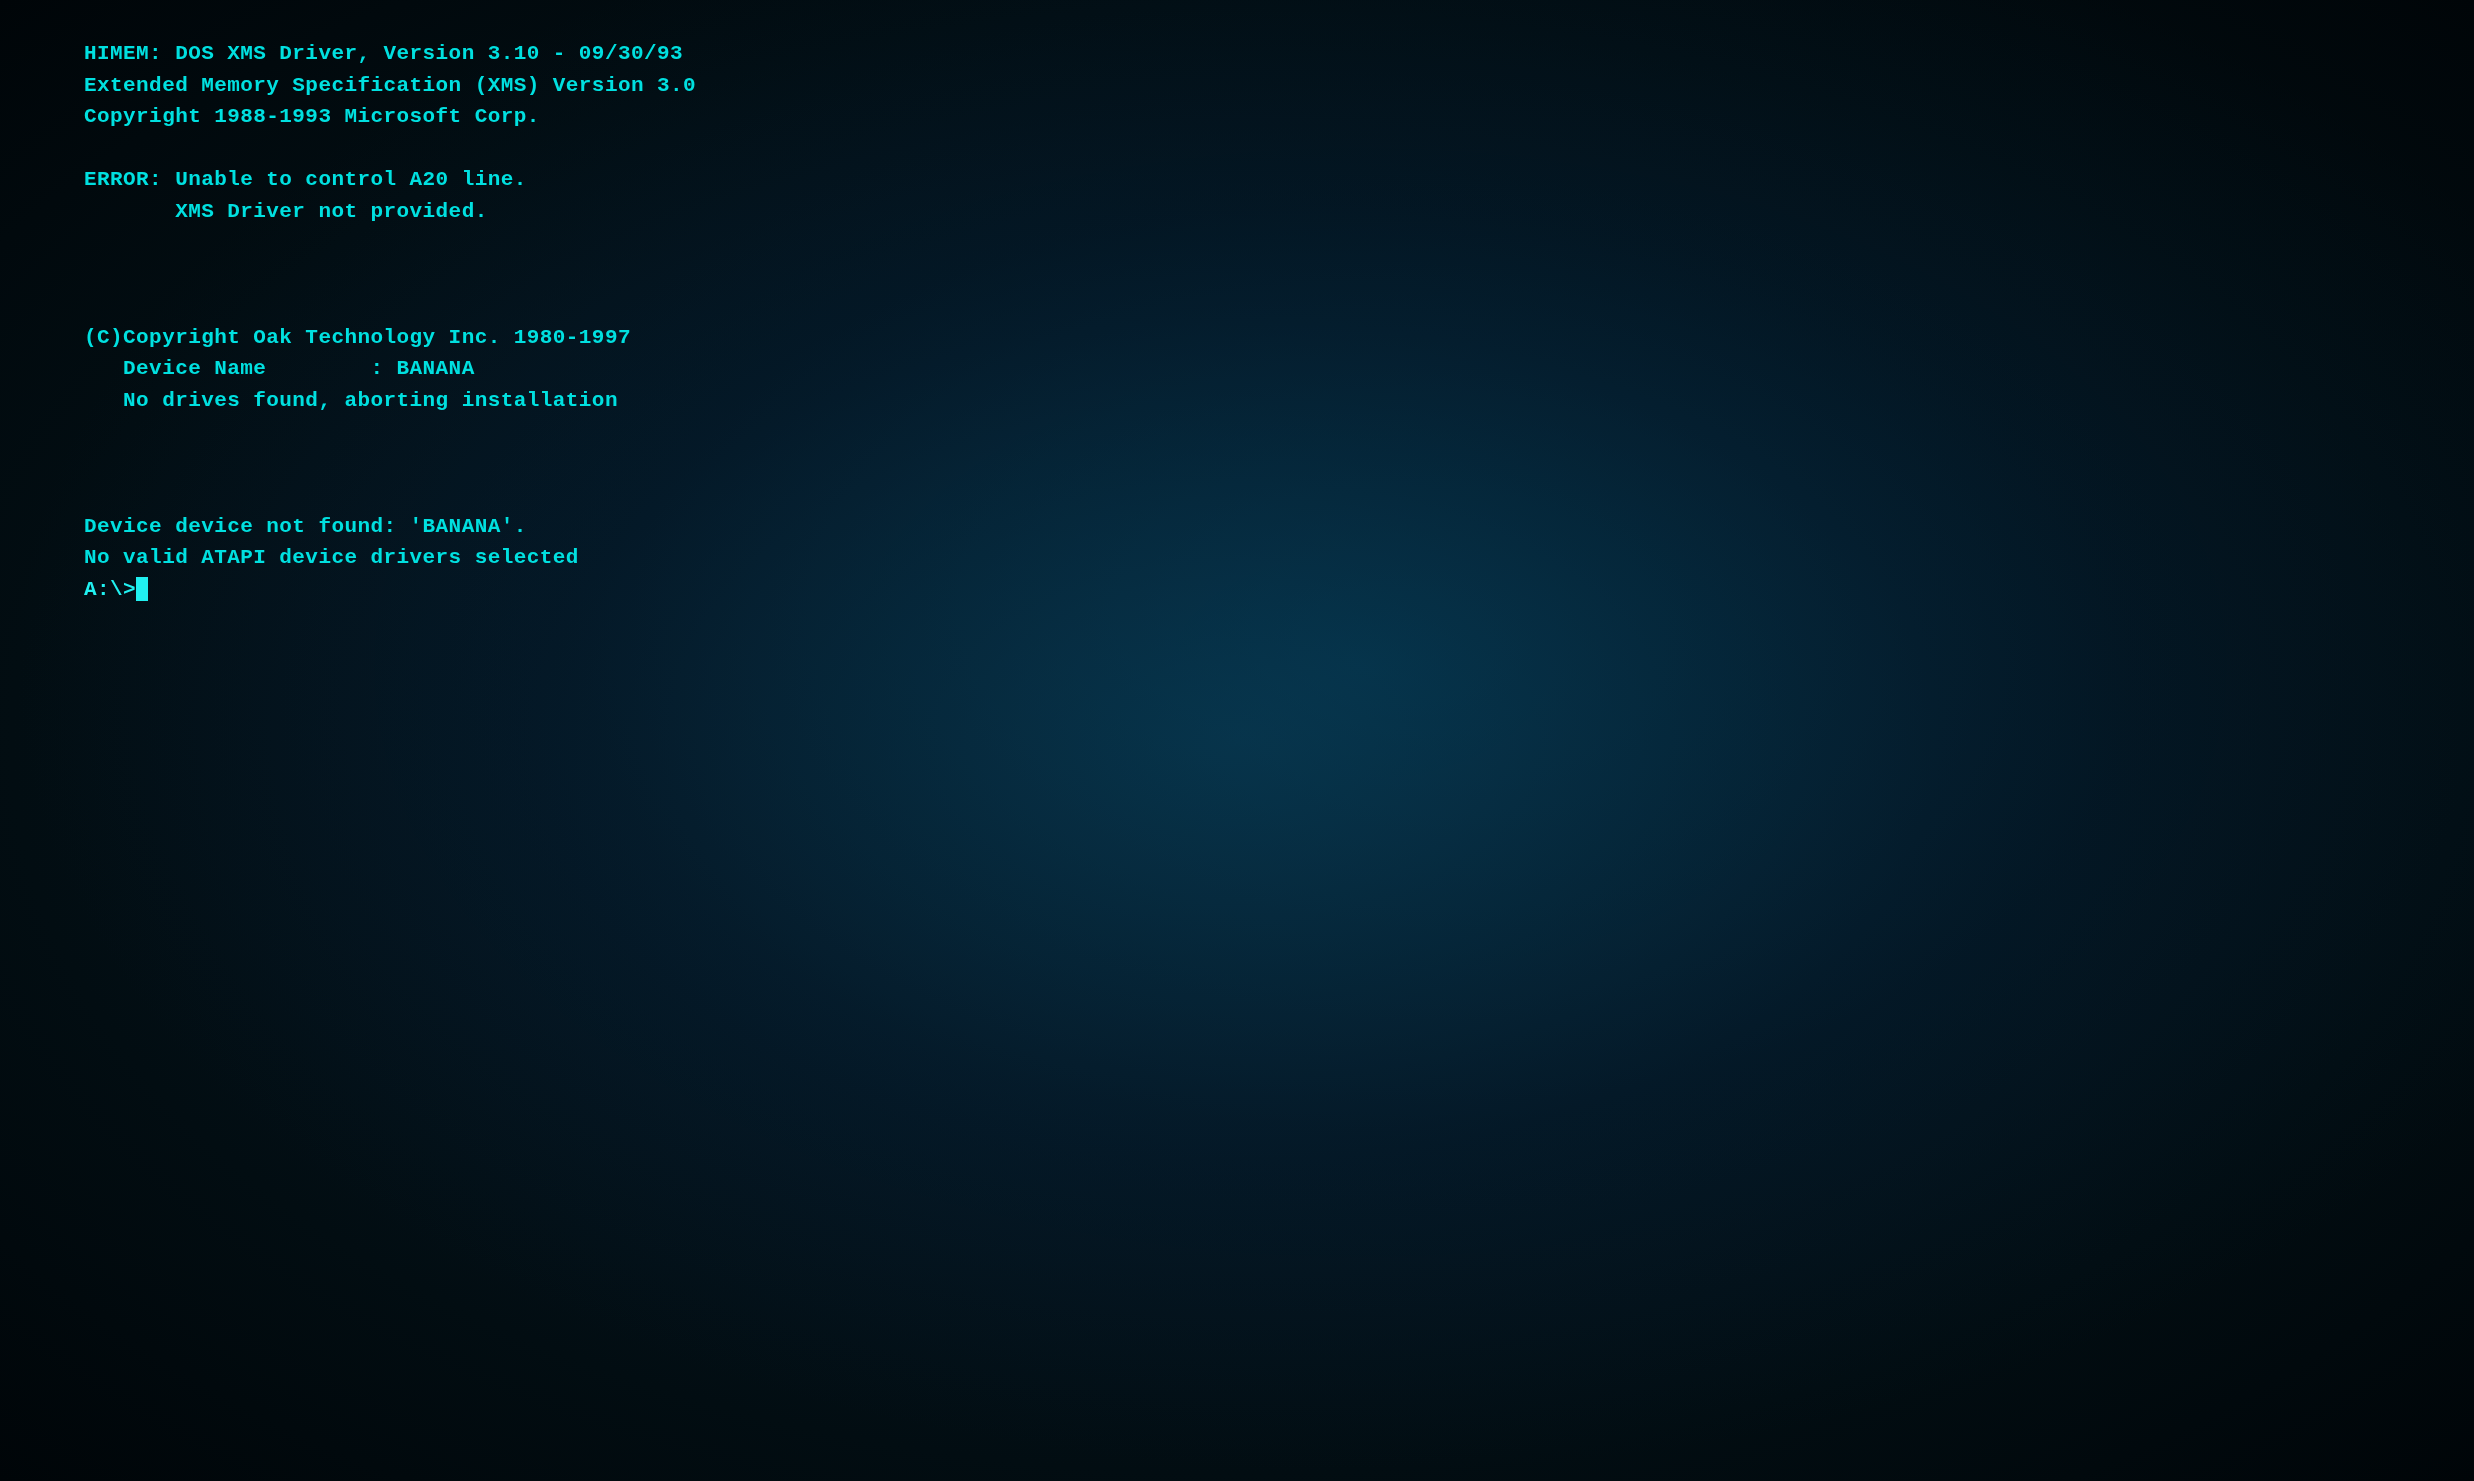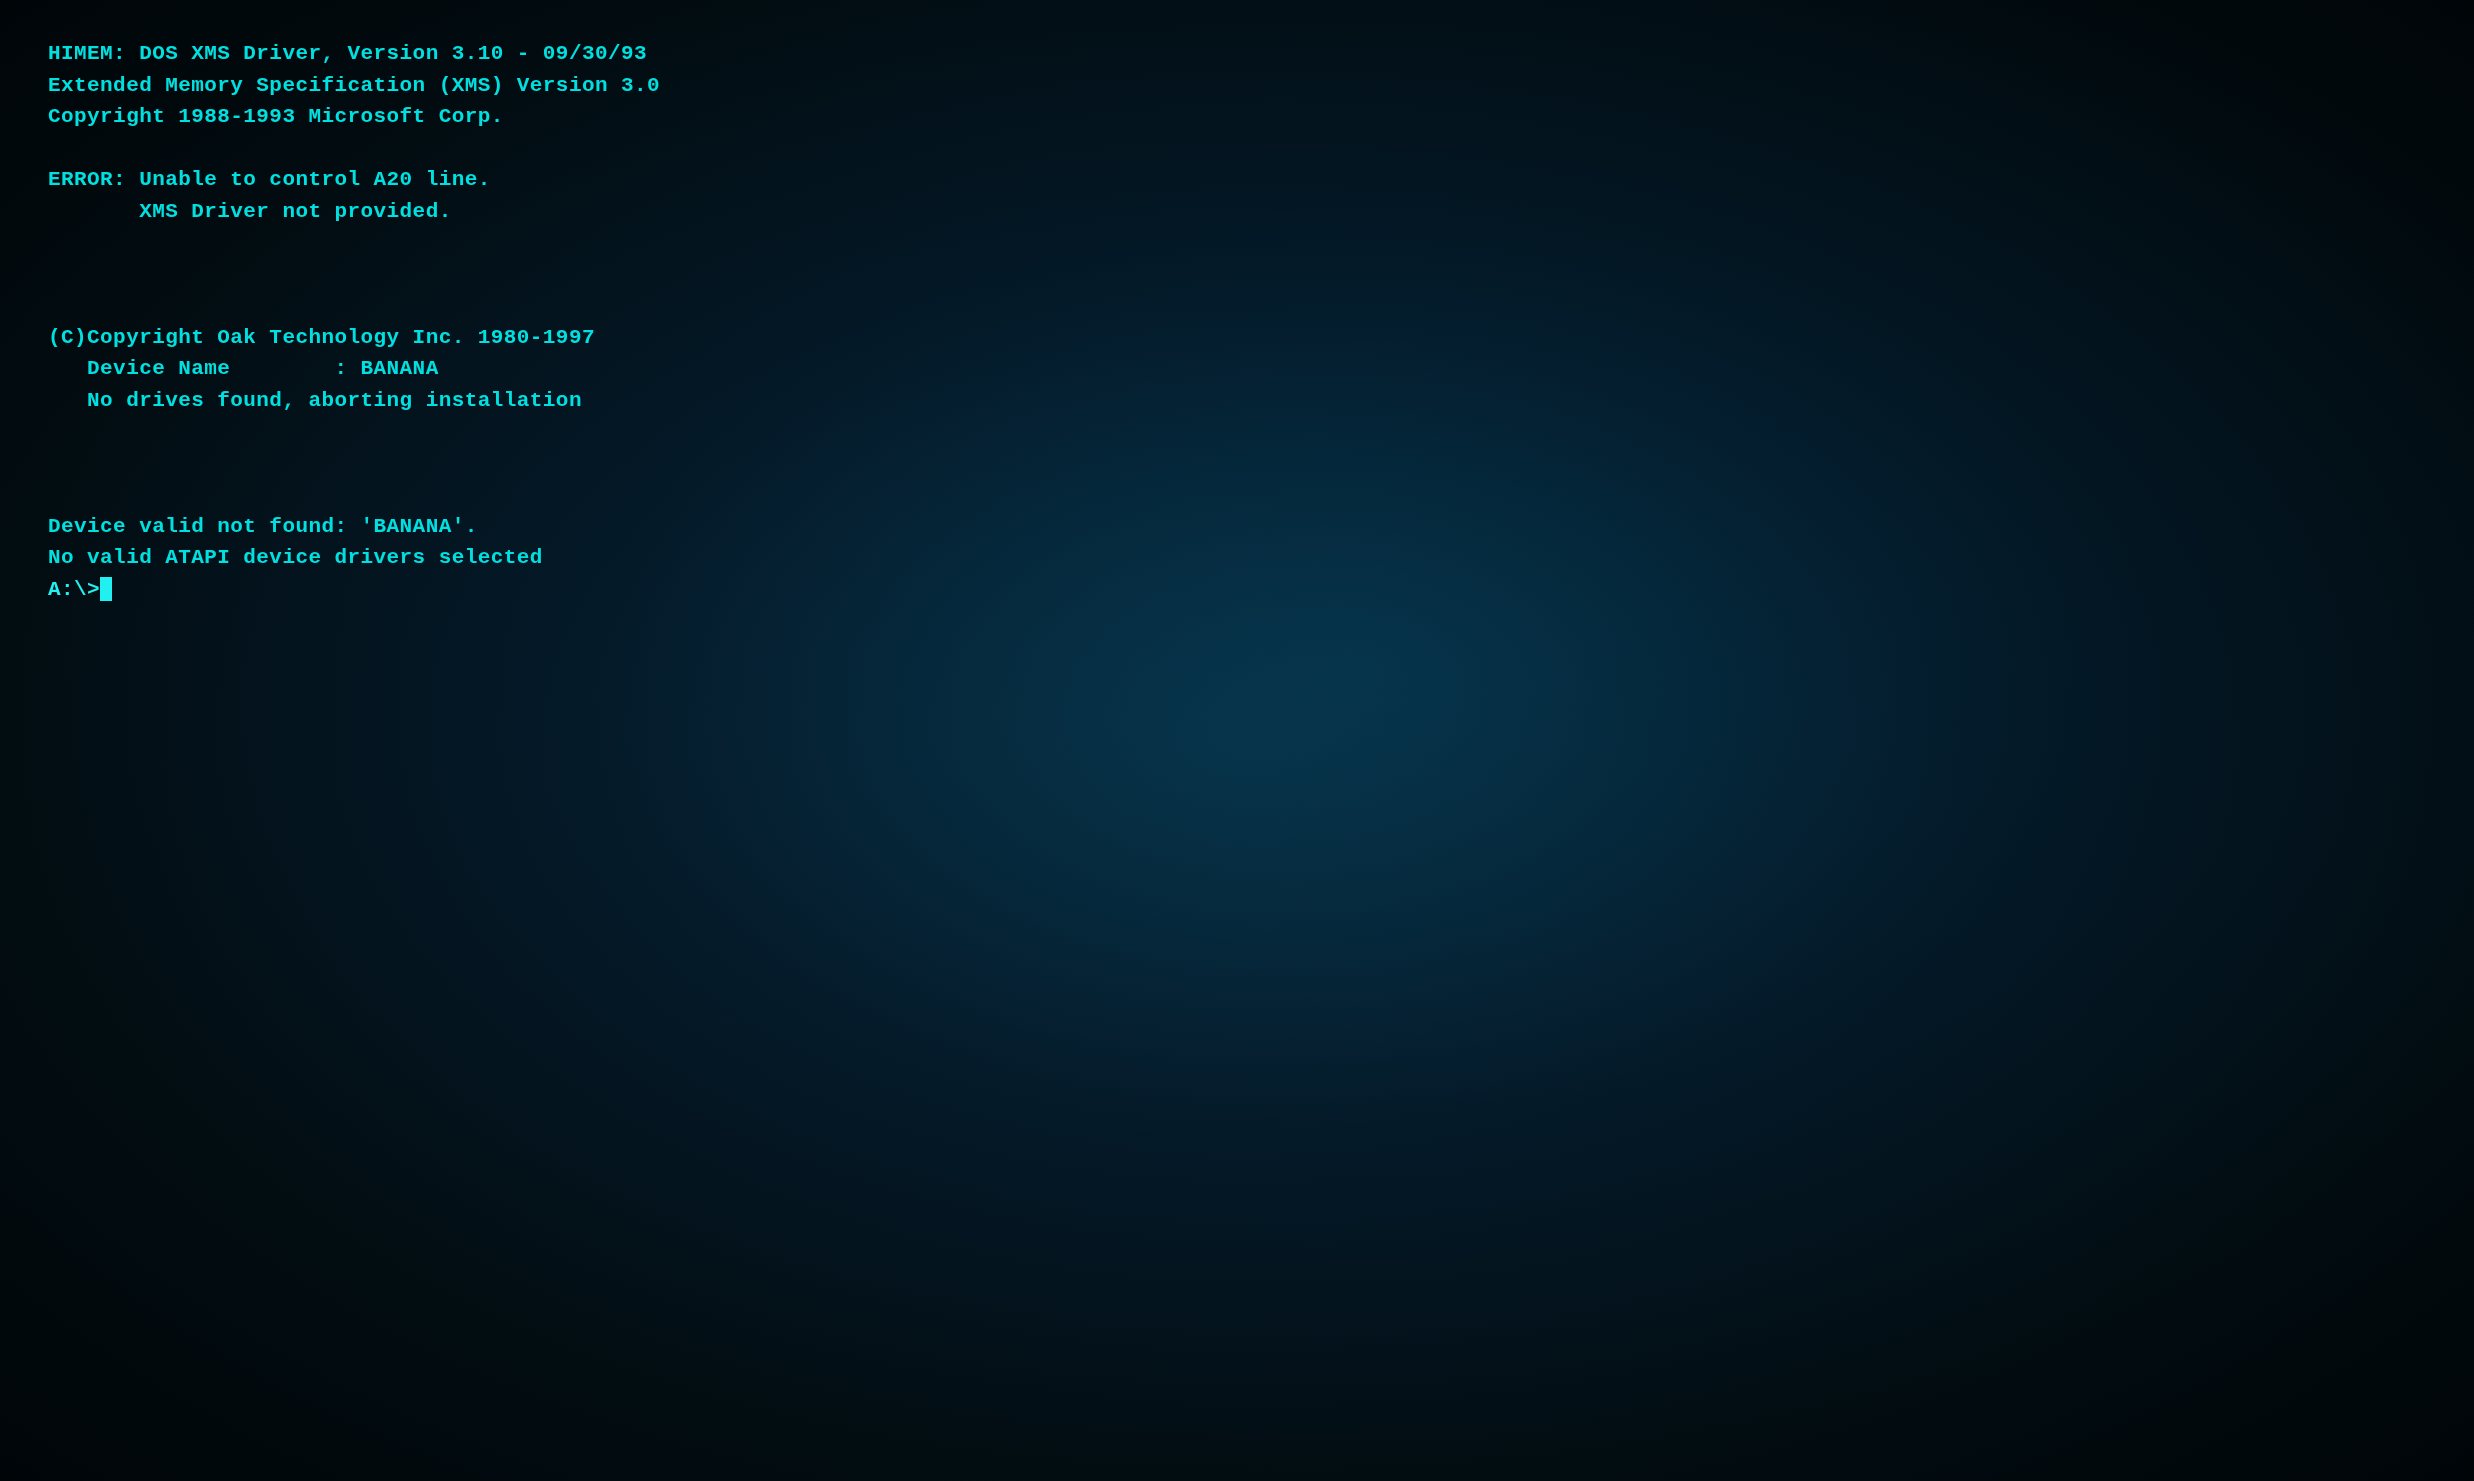--- a/index.html
+++ b/index.html
@@ -15,21 +15,21 @@
       display: flex;
       align-items: center;
       justify-content: center;
       overflow: hidden;
     }
 
     .screen {
       width: 100%;
       height: 100%;
       background: radial-gradient(ellipse at center, #0a2a3a 0%, #051520 40%, #020d12 70%, #000508 100%);
-      padding: 38px 48px;
+      padding: 38px 84px;
       display: flex;
       flex-direction: column;
       justify-content: flex-start;
       position: relative;
     }
 
     .screen::before {
       content: '';
       position: absolute;
       top: 0; left: 0; right: 0; bottom: 0;
@@ -89,18 +89,18 @@
       <span class="line">       XMS Driver not provided.</span>
       <span class="line-empty"></span>
       <span class="line-empty"></span>
       <span class="line-empty"></span>
       <span class="line">(C)Copyright Oak Technology Inc. 1980-1997</span>
       <span class="line">   Device Name        : BANANA</span>
       <span class="line">   No drives found, aborting installation</span>
       <span class="line-empty"></span>
       <span class="line-empty"></span>
       <span class="line-empty"></span>
-      <span class="line">Device valid not found: 'BANANA'.</span>
+      <span class="line">Device device not found: 'BANANA'.</span>
       <span class="line">No valid ATAPI device drivers selected</span>
       <span class="line line-bright">A:\&gt;<span class="cursor"></span></span>
     </div>
 </div>
 
 
 </body></html>

